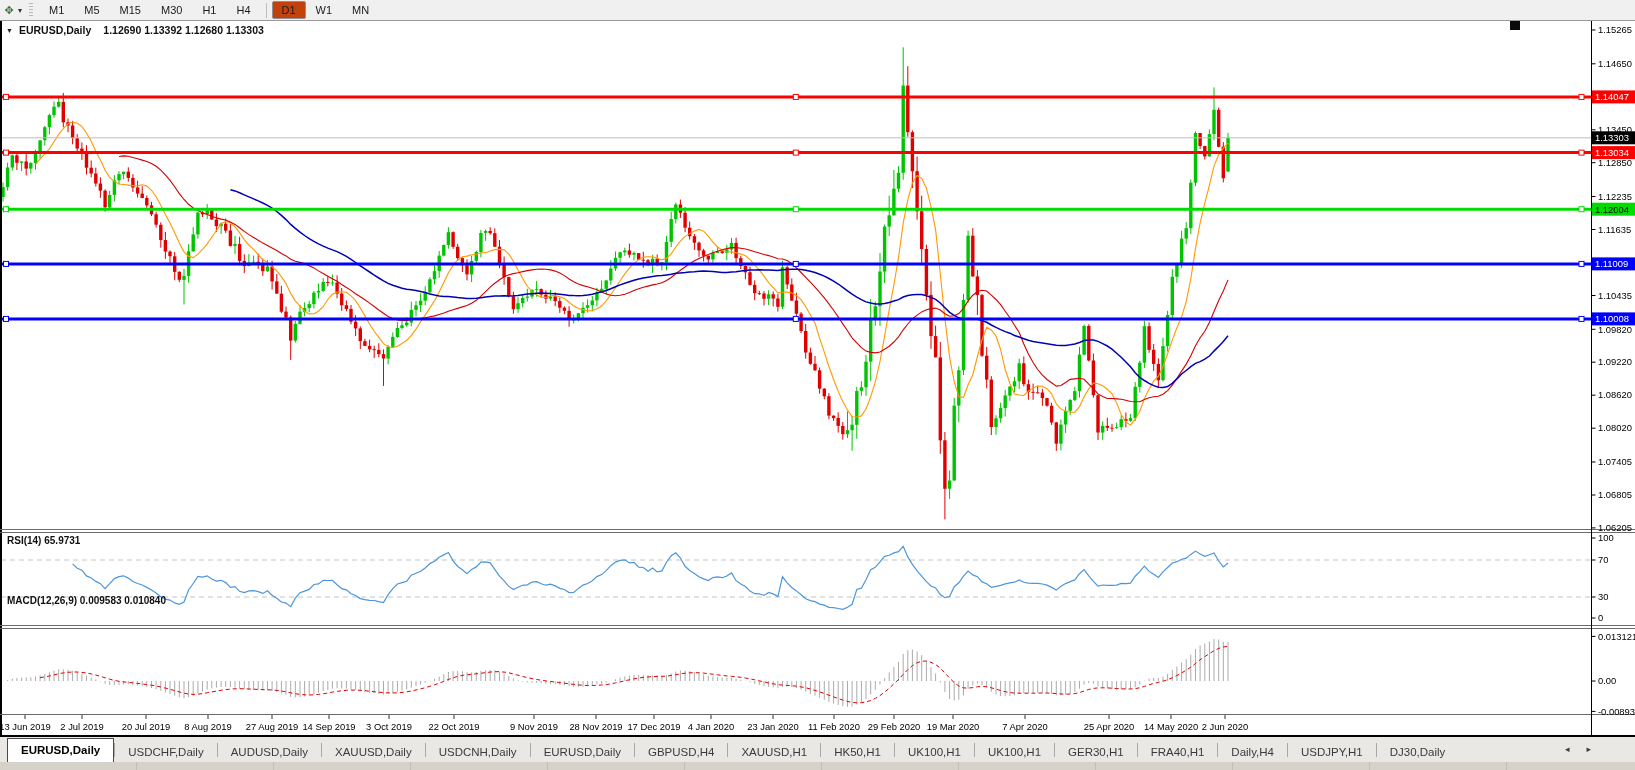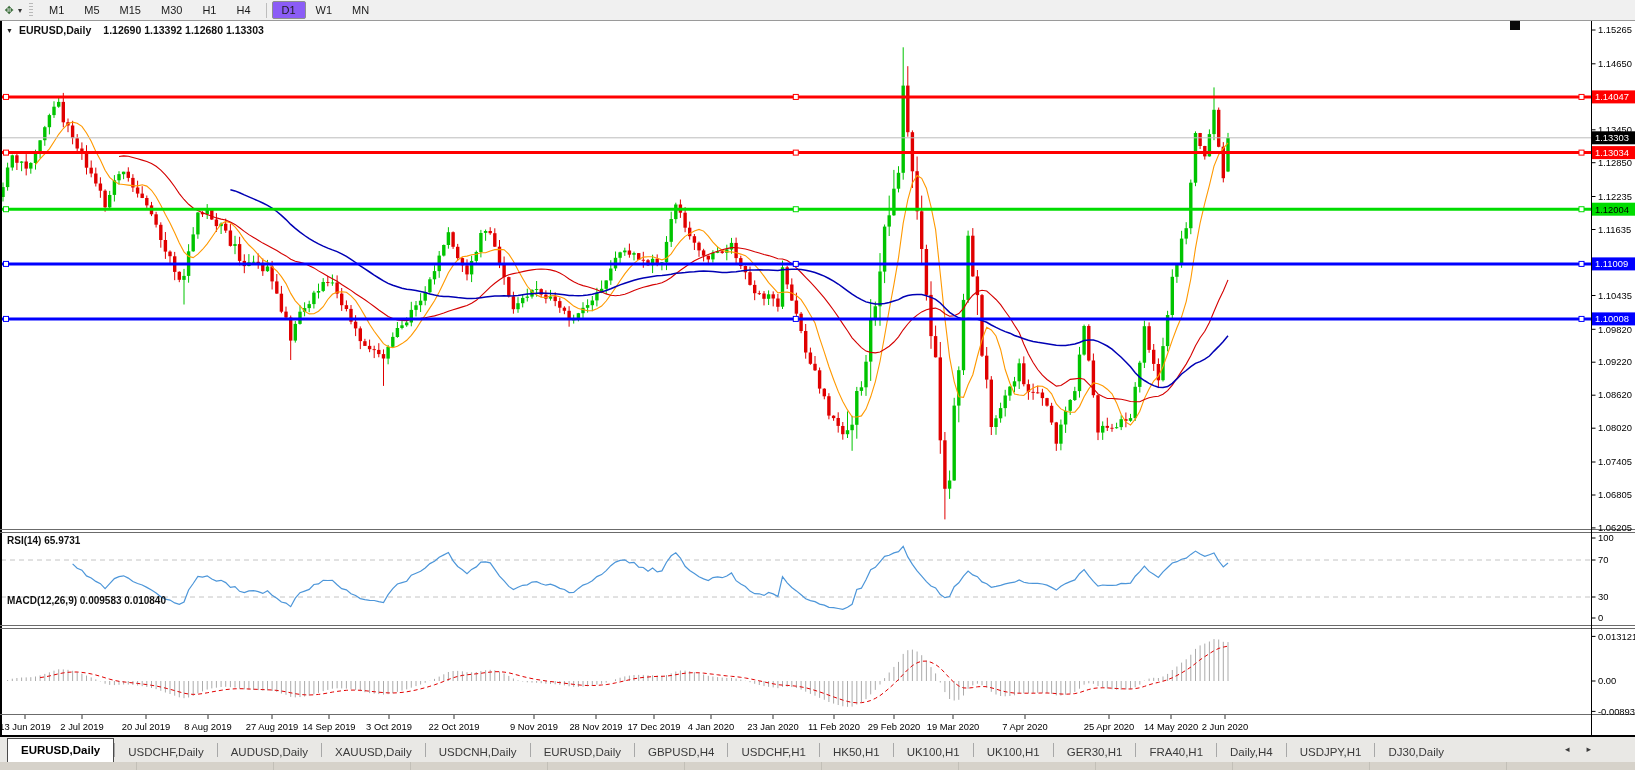--- a/index.html
+++ b/index.html
@@ -13,21 +13,21 @@
     position:absolute;left:0;top:0;width:1635px;height:20px;
     background:#F0F0F0;border-bottom:1px solid #9a9a9a;
     display:flex;align-items:center;z-index:5;
   }
   .tool-icon{font-size:11px;color:#3c6e3c;margin-left:2px;width:14px;text-align:center;}
   .tool-caret{font-size:8px;color:#333;margin:0 5px 0 2px;}
   .toolbar-grip{width:4px;height:14px;margin:0 6px 0 2px;
     background:repeating-linear-gradient(180deg,#b9b9b9 0 1px,#f0f0f0 1px 3px);}
   .tf-btn{height:16px;padding:0 9px;font-size:11px;color:#1b1b1b;
     display:flex;align-items:center;border:1px solid transparent;border-radius:2px;cursor:default;}
-  .tf-btn.active{background:#8b5cf6;border:1px solid #8f8f8f;}
+  .tf-btn.active{background:#c2410c;border:1px solid #8f8f8f;}
   .tf-sep{width:1px;height:15px;background:#bdbdbd;margin:0 5px;}
   
   #chart-title{position:absolute;left:6px;top:24px;z-index:4;font-size:10.5px;
     font-weight:700;color:#101010;display:flex;align-items:center;white-space:pre;}
   #chart-title .caret{font-size:7px;margin-right:6px;color:#222;}
   #chart-title .quote{margin-left:12px;font-weight:700;}
   .pane-label{position:absolute;left:7px;z-index:4;font-size:10px;font-weight:700;color:#101010;}
   #rsi-label{top:535px;text-align:right;}
   #macd-label{top:595px;}
   
@@ -1055,21 +1055,21 @@
       <div class="tab">AUDUSD,Daily</div>
       <span class="tab-sep"></span>
       <div class="tab">XAUUSD,Daily</div>
       <span class="tab-sep"></span>
       <div class="tab">USDCNH,Daily</div>
       <span class="tab-sep"></span>
       <div class="tab">EURUSD,Daily</div>
       <span class="tab-sep"></span>
       <div class="tab">GBPUSD,H4</div>
       <span class="tab-sep"></span>
-      <div class="tab">USDCHF,H1</div>
+      <div class="tab">XAUUSD,H1</div>
       <span class="tab-sep"></span>
       <div class="tab">HK50,H1</div>
       <span class="tab-sep"></span>
       <div class="tab">UK100,H1</div>
       <span class="tab-sep"></span>
       <div class="tab">UK100,H1</div>
       <span class="tab-sep"></span>
       <div class="tab">GER30,H1</div>
       <span class="tab-sep"></span>
       <div class="tab">FRA40,H1</div>

